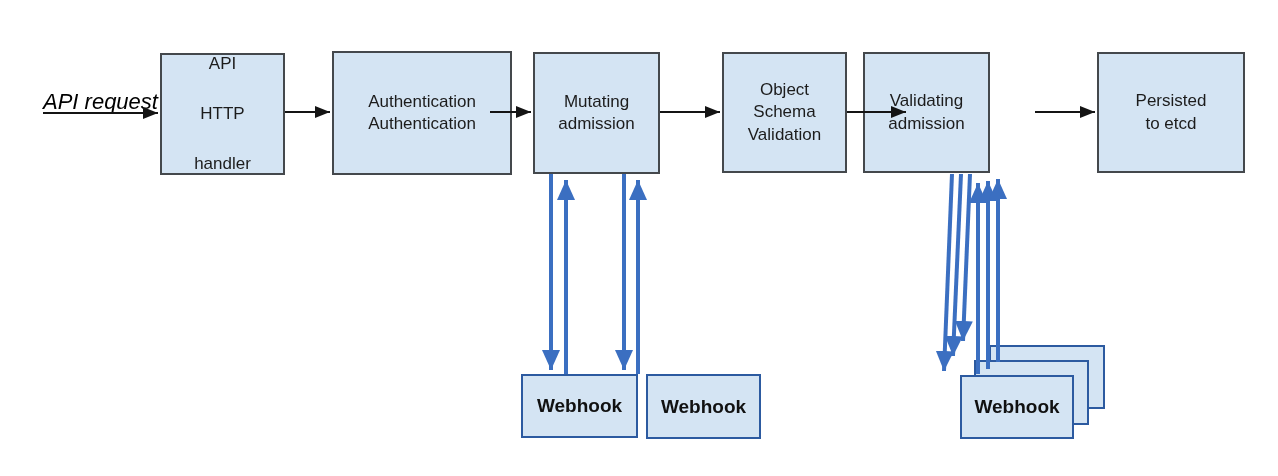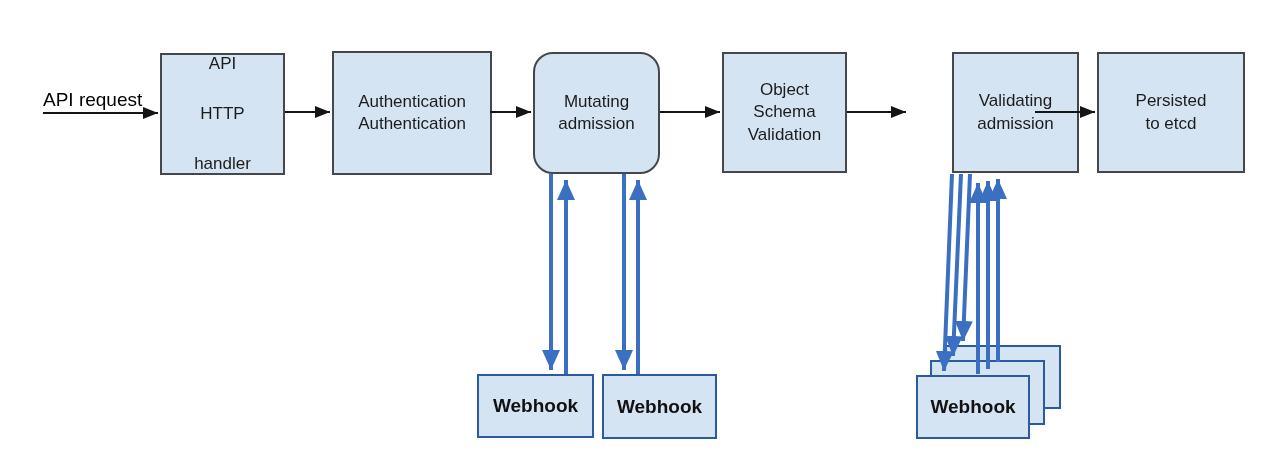--- a/index.html
+++ b/index.html
@@ -44,42 +44,44 @@
     background:var(--box-fill);
     border:2px solid var(--webhook-border);
     display:flex;
     align-items:center;
     justify-content:center;
     text-align:center;
     font-size:19px;
     font-weight:700;
     color:#111;
     box-sizing:border-box;
+    margin-left:44px;
   }
   
   #node-api-http-handler          {left:160px; top:53px;  width:125px; height:122px;gap:28px;}
-  #node-authentication-authorization{left:332px; top:51px; width:160px; height:124px;align-items:center;}
-  #node-mutating-admission        {left:533px; top:52px;  width:127px; height:122px;border-radius:20px;}
+  #node-authentication-authorization{left:332px; top:51px; width:180px; height:124px;align-items:center;}
+  #node-mutating-admission        {left:533px; top:52px;  width:127px; height:122px;}
   #node-object-schema-validation  {left:722px; top:52px;  width:125px; height:121px;}
-  #node-validating-admission      {left:952px; top:52px;  width:127px; height:121px;}
+  #node-validating-admission      {left:863px; top:52px;  width:127px; height:121px;}
   #node-persisted-to-etcd         {left:1097px;top:52px;  width:148px; height:121px;}
   
   #webhook-mutating-1 {left:477px; top:374px; width:117px; height:64px; z-index:1;}
   #webhook-mutating-2 {left:602px; top:374px; width:115px; height:65px; z-index:1;}
   #webhook-stack-back {left:945px; top:345px; width:116px; height:64px; z-index:1;}
   #webhook-stack-mid  {left:930px; top:360px; width:115px; height:65px; z-index:2;}
   #webhook-stack-front{left:916px; top:375px; width:114px; height:64px; z-index:3;}
   .flow-label{
     position:absolute;
     left:43px;
     top:89px;
-    font-size:19px;
+    font-size:22px;
     color:#000;
     white-space:nowrap;
     z-index:2;
+    font-style:italic;
   }
   svg.arrow-layer{
     position:absolute;
     left:0; top:0;
     width:1278px;
     height:476px;
     z-index:5;
     pointer-events:none;
   }
   .black-line{stroke:var(--arrow-black);stroke-width:2;}

